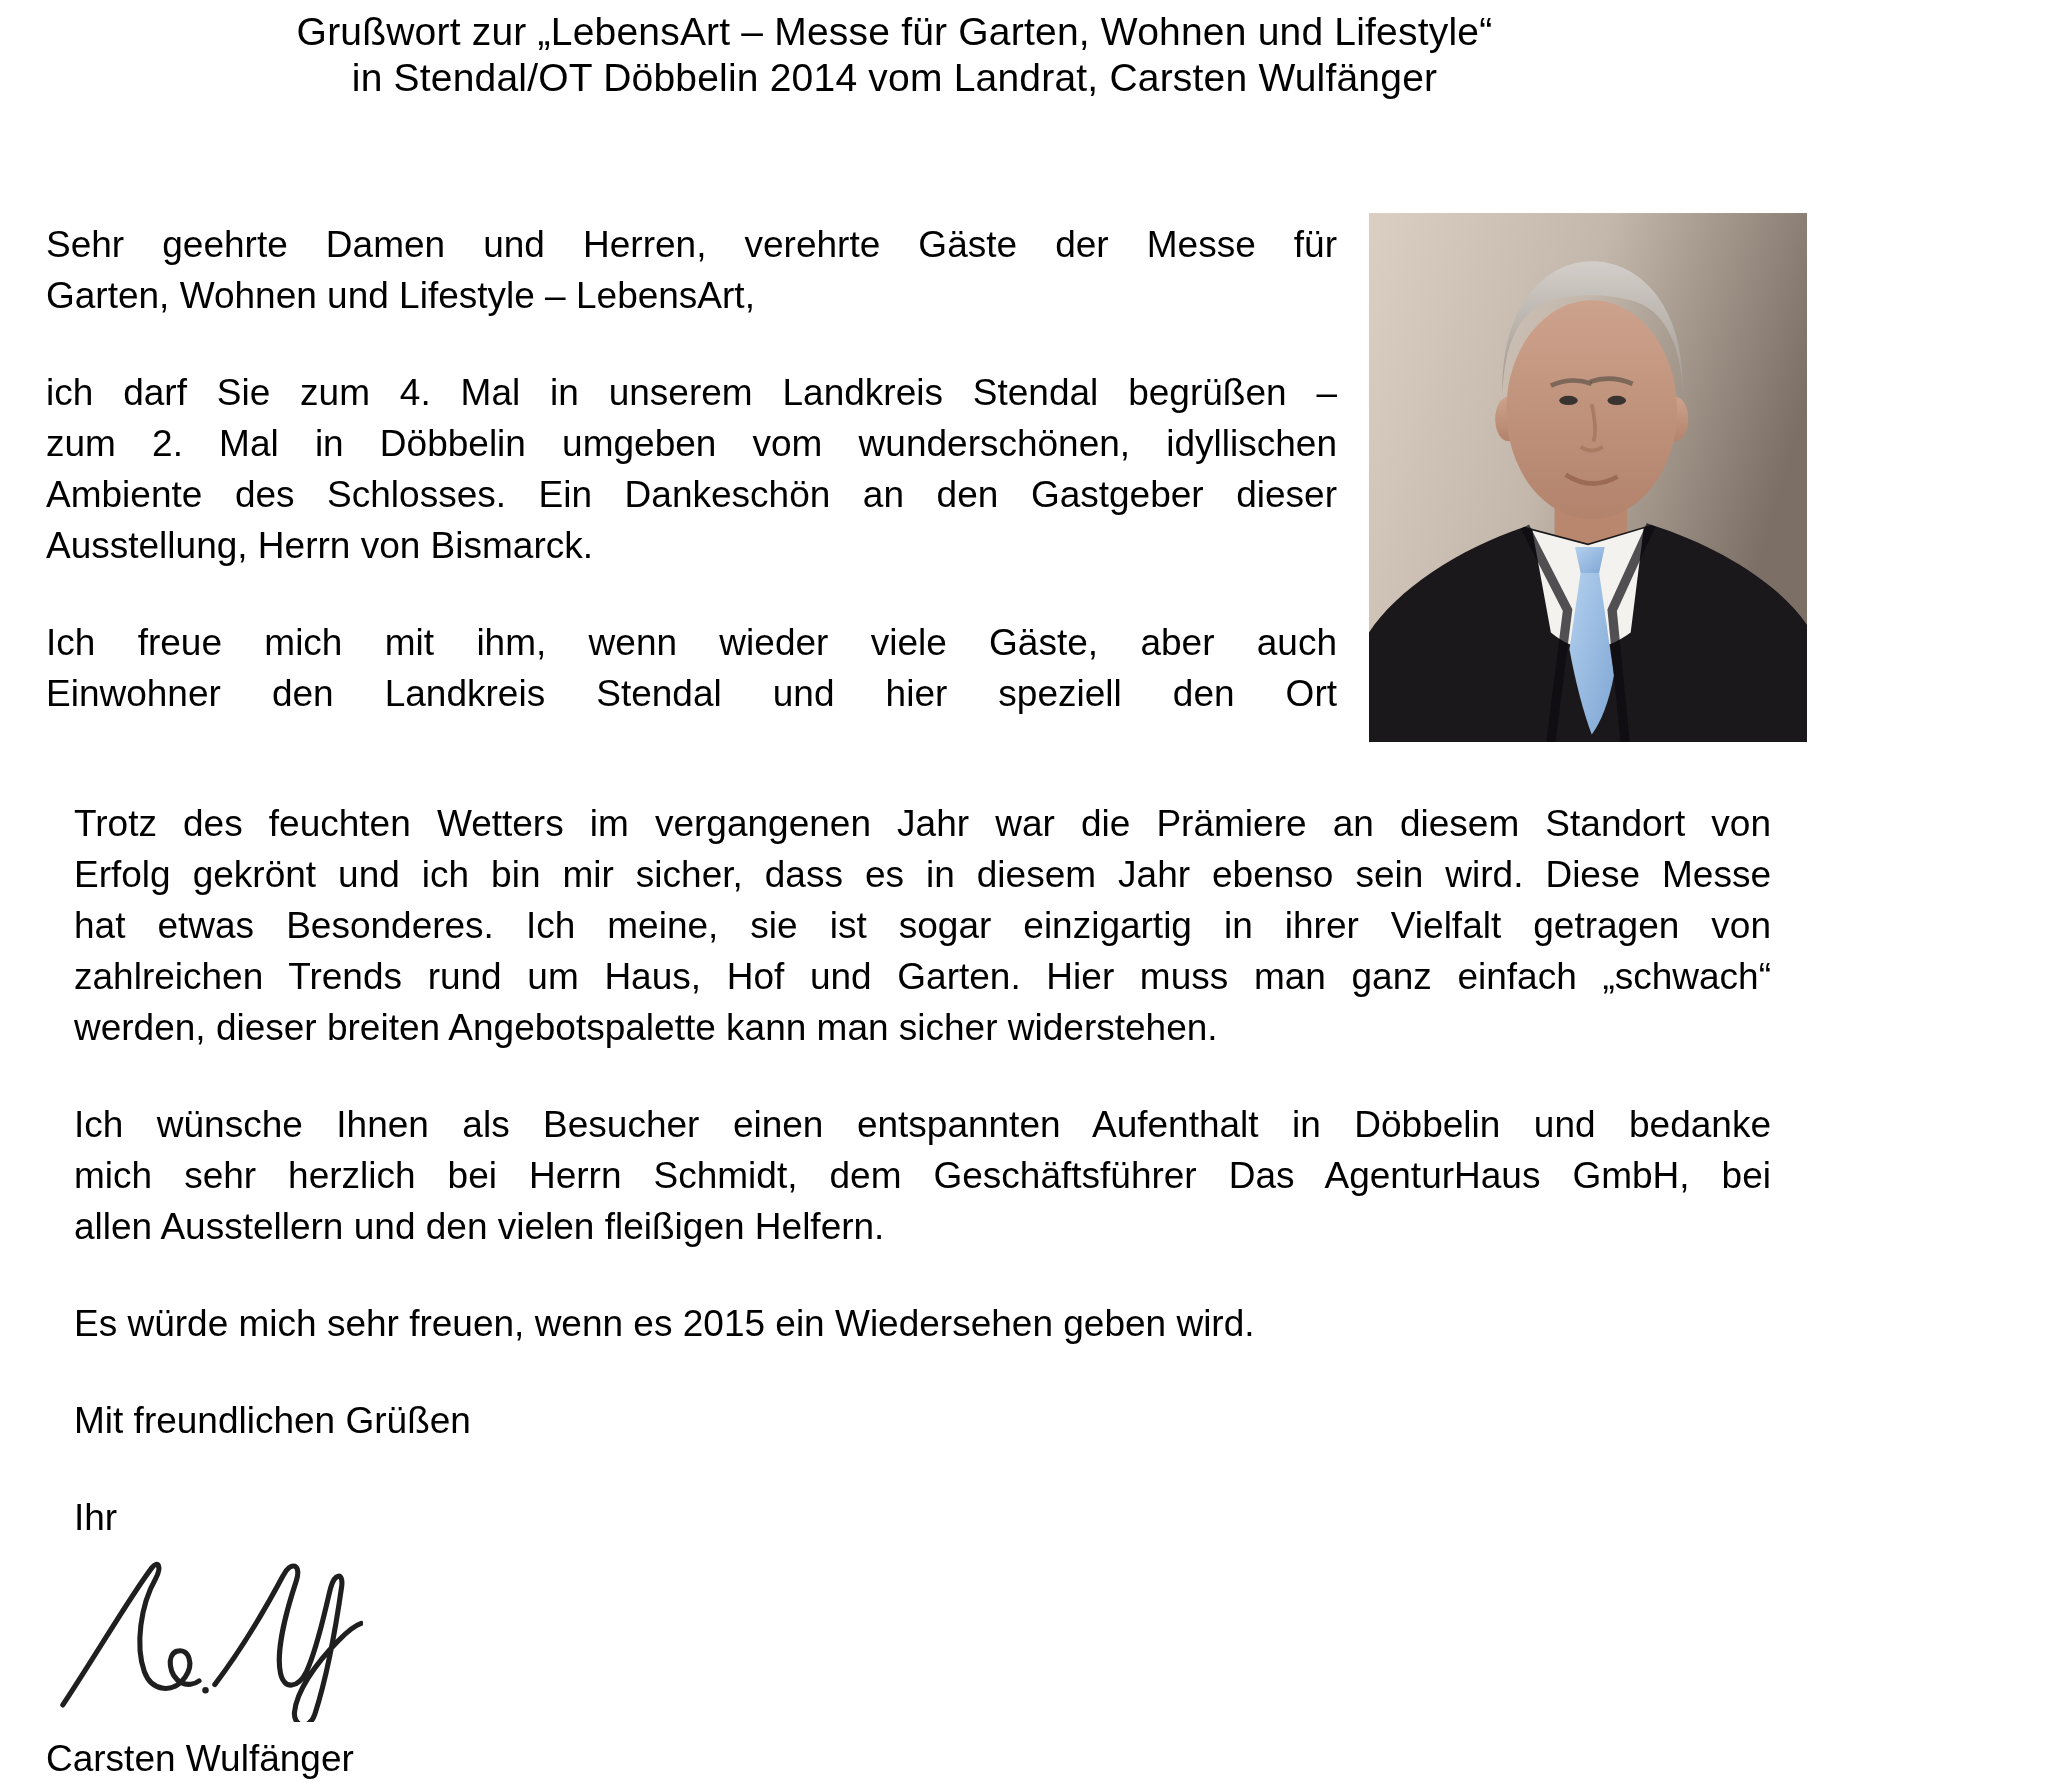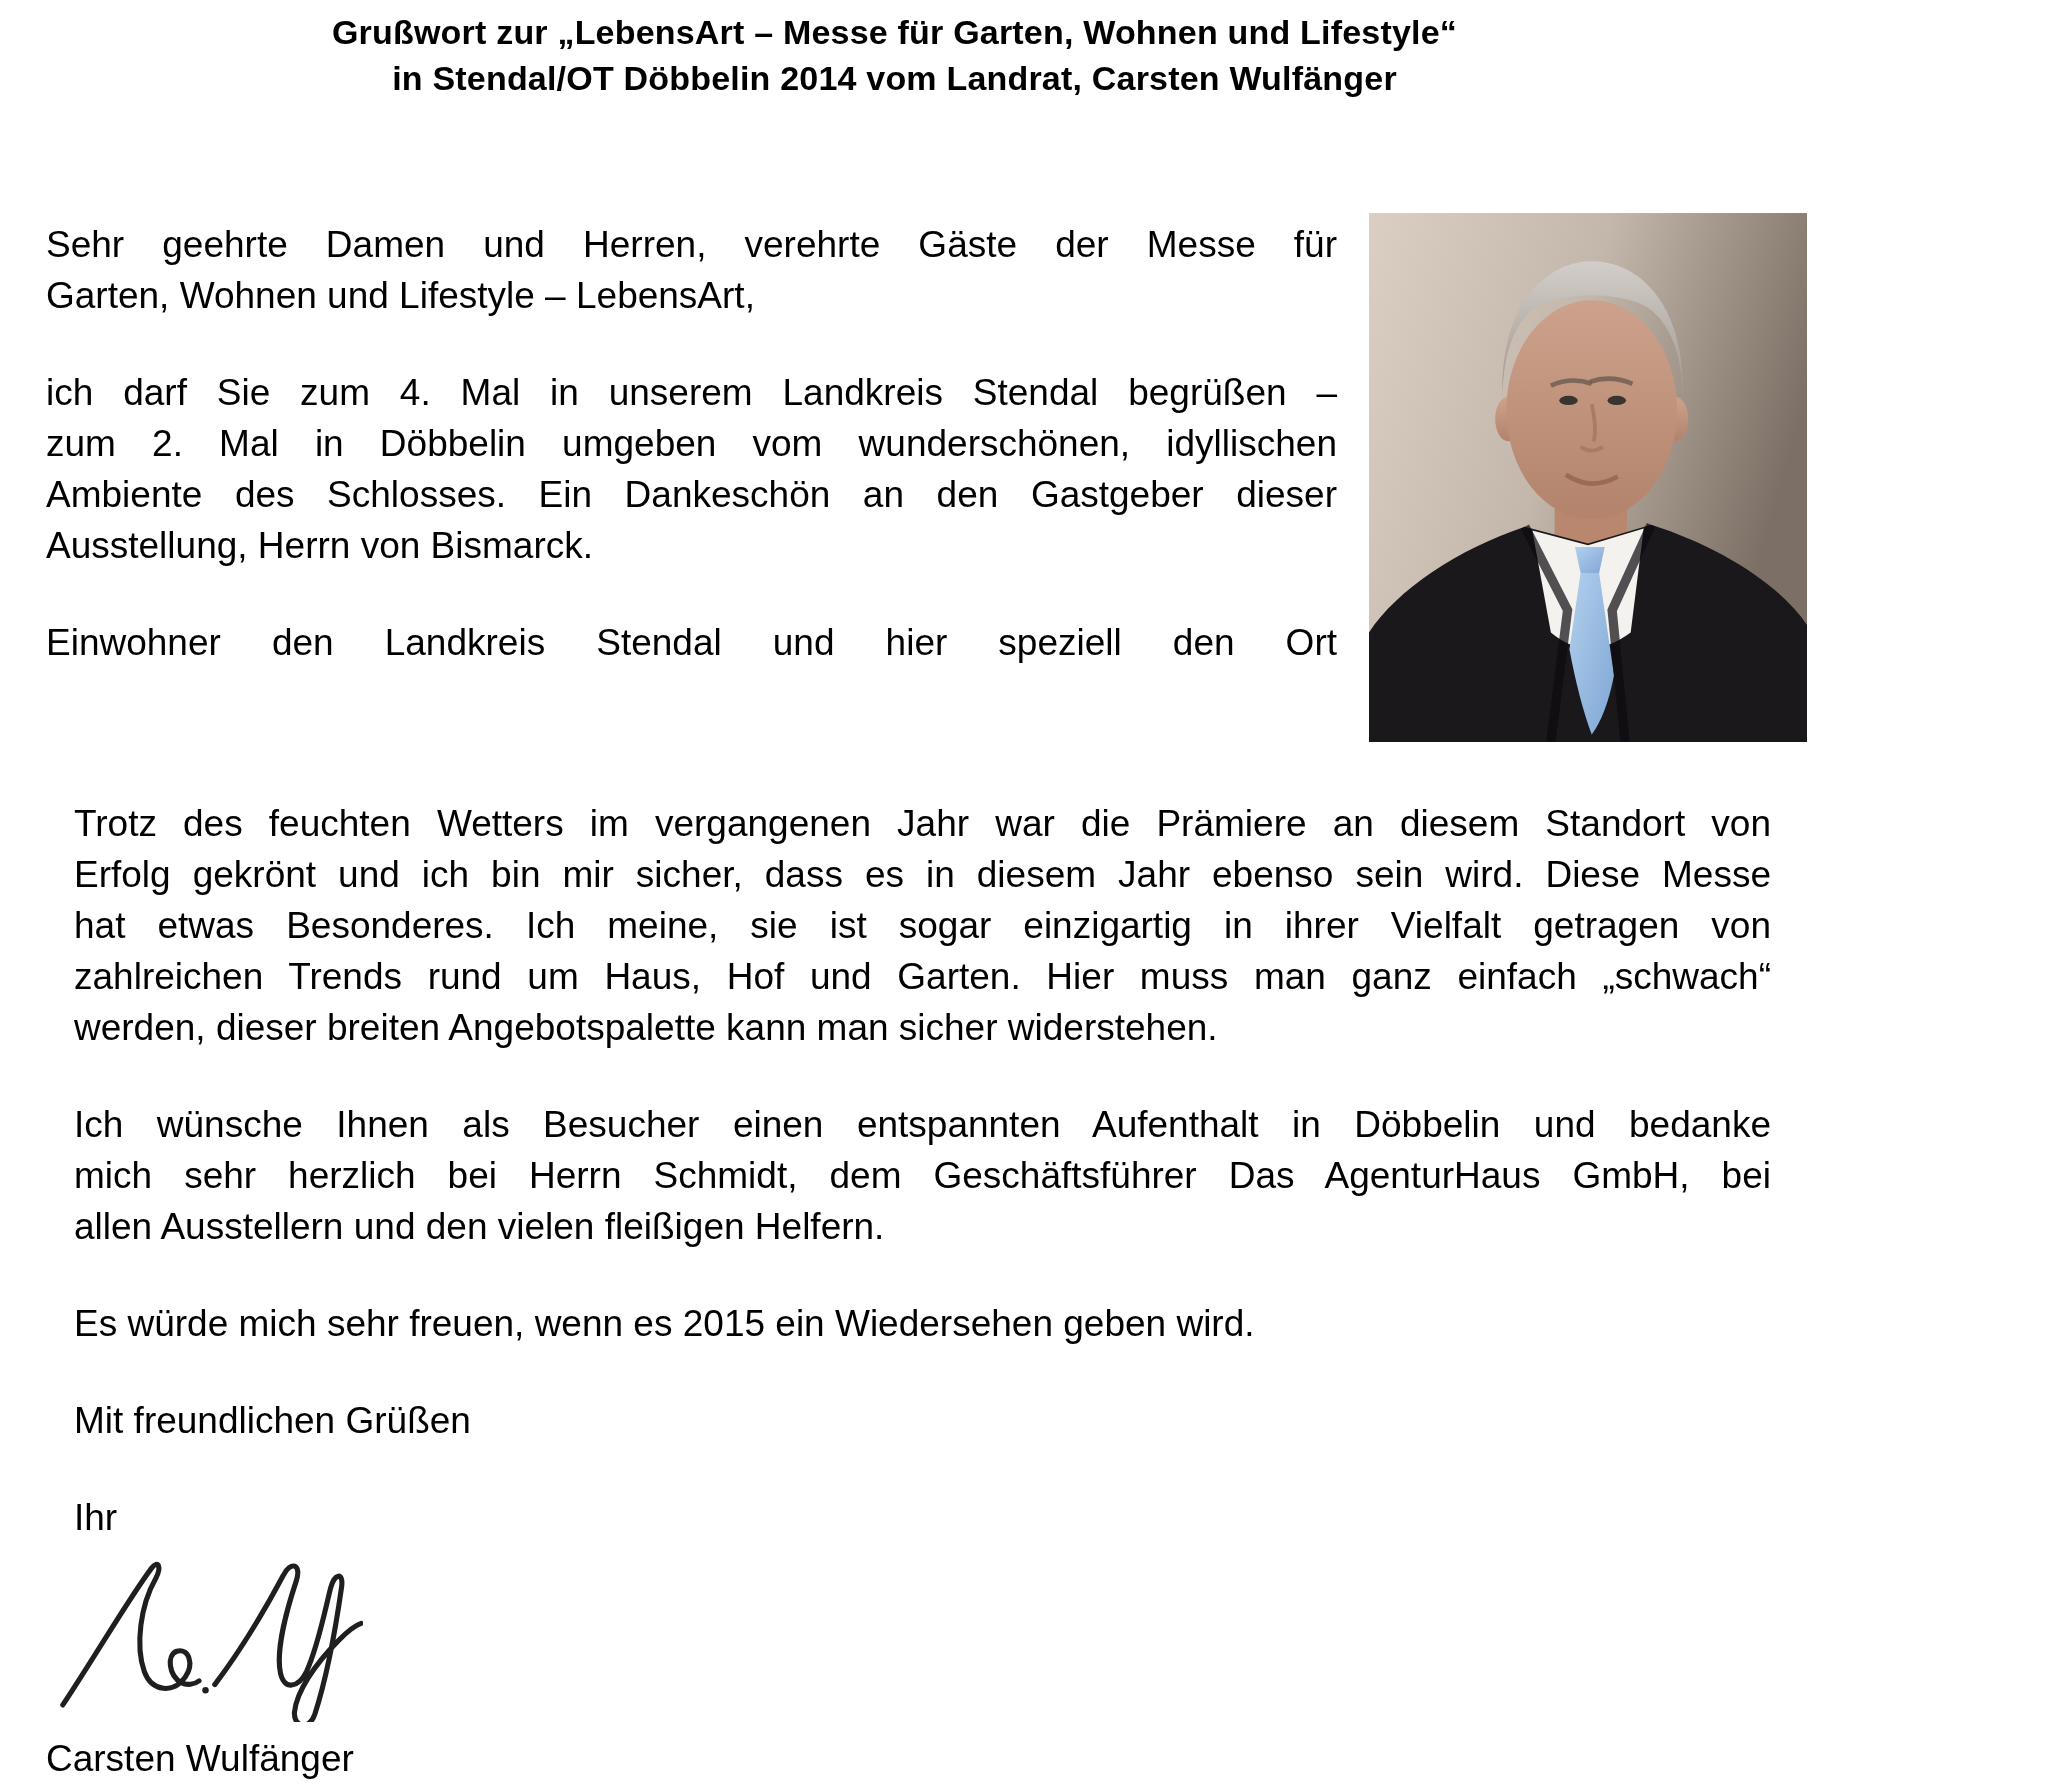--- a/index.html
+++ b/index.html
@@ -6,21 +6,21 @@
   body {
     width:2071px; height:1786px;
     background:#ffffff;
     font-family:"Liberation Sans","DejaVu Sans",sans-serif;
     color:#000;
   }
   .page { position:relative; width:2071px; height:1786px; background:#fff; overflow:hidden; }
 
   .title {
     position:absolute; left:46px; top:9.3px; width:1697px;
-    text-align:center; font-weight:bold; font-size:34px; line-height:46px;
+    text-align:center; font-weight:normal; font-size:39px; line-height:46px;
     letter-spacing:0.2px;
   }
   .title .tline { display:block; }
 
   .beside {
     position:absolute; left:46px; top:219px; width:1291px;
     font-size:37px; line-height:51px;
   }
   .fullw {
     position:absolute; left:46px; top:798px; width:1697px;
@@ -105,20 +105,21 @@
       <span class="line">Sehr geehrte Damen und Herren, verehrte Gäste der Messe für</span>
       <span class="line last">Garten, Wohnen und Lifestyle – LebensArt,</span>
     </div>
     <div class="para">
       <span class="line">ich darf Sie zum 4. Mal in unserem Landkreis Stendal begrüßen –</span>
       <span class="line">zum 2. Mal in Döbbelin umgeben vom wunderschönen, idyllischen</span>
       <span class="line">Ambiente des Schlosses. Ein Dankeschön an den Gastgeber dieser</span>
       <span class="line last">Ausstellung, Herrn von Bismarck.</span>
     </div>
     <div class="para">
+      <span class="line">Ich freue mich mit ihm, wenn wieder viele Gäste, aber auch</span>
       <span class="line">Einwohner den Landkreis Stendal und hier speziell den Ort</span>
     </div>
   </div>
 
   <div class="fullw">
     <div class="para">
       <span class="line">Trotz des feuchten Wetters im vergangenen Jahr war die Prämiere an diesem Standort von</span>
       <span class="line">Erfolg gekrönt und ich bin mir sicher, dass es in diesem Jahr ebenso sein wird. Diese Messe</span>
       <span class="line">hat etwas Besonderes. Ich meine, sie ist sogar einzigartig in ihrer Vielfalt getragen von</span>
       <span class="line">zahlreichen Trends rund um Haus, Hof und Garten. Hier muss man ganz einfach „schwach“</span>

